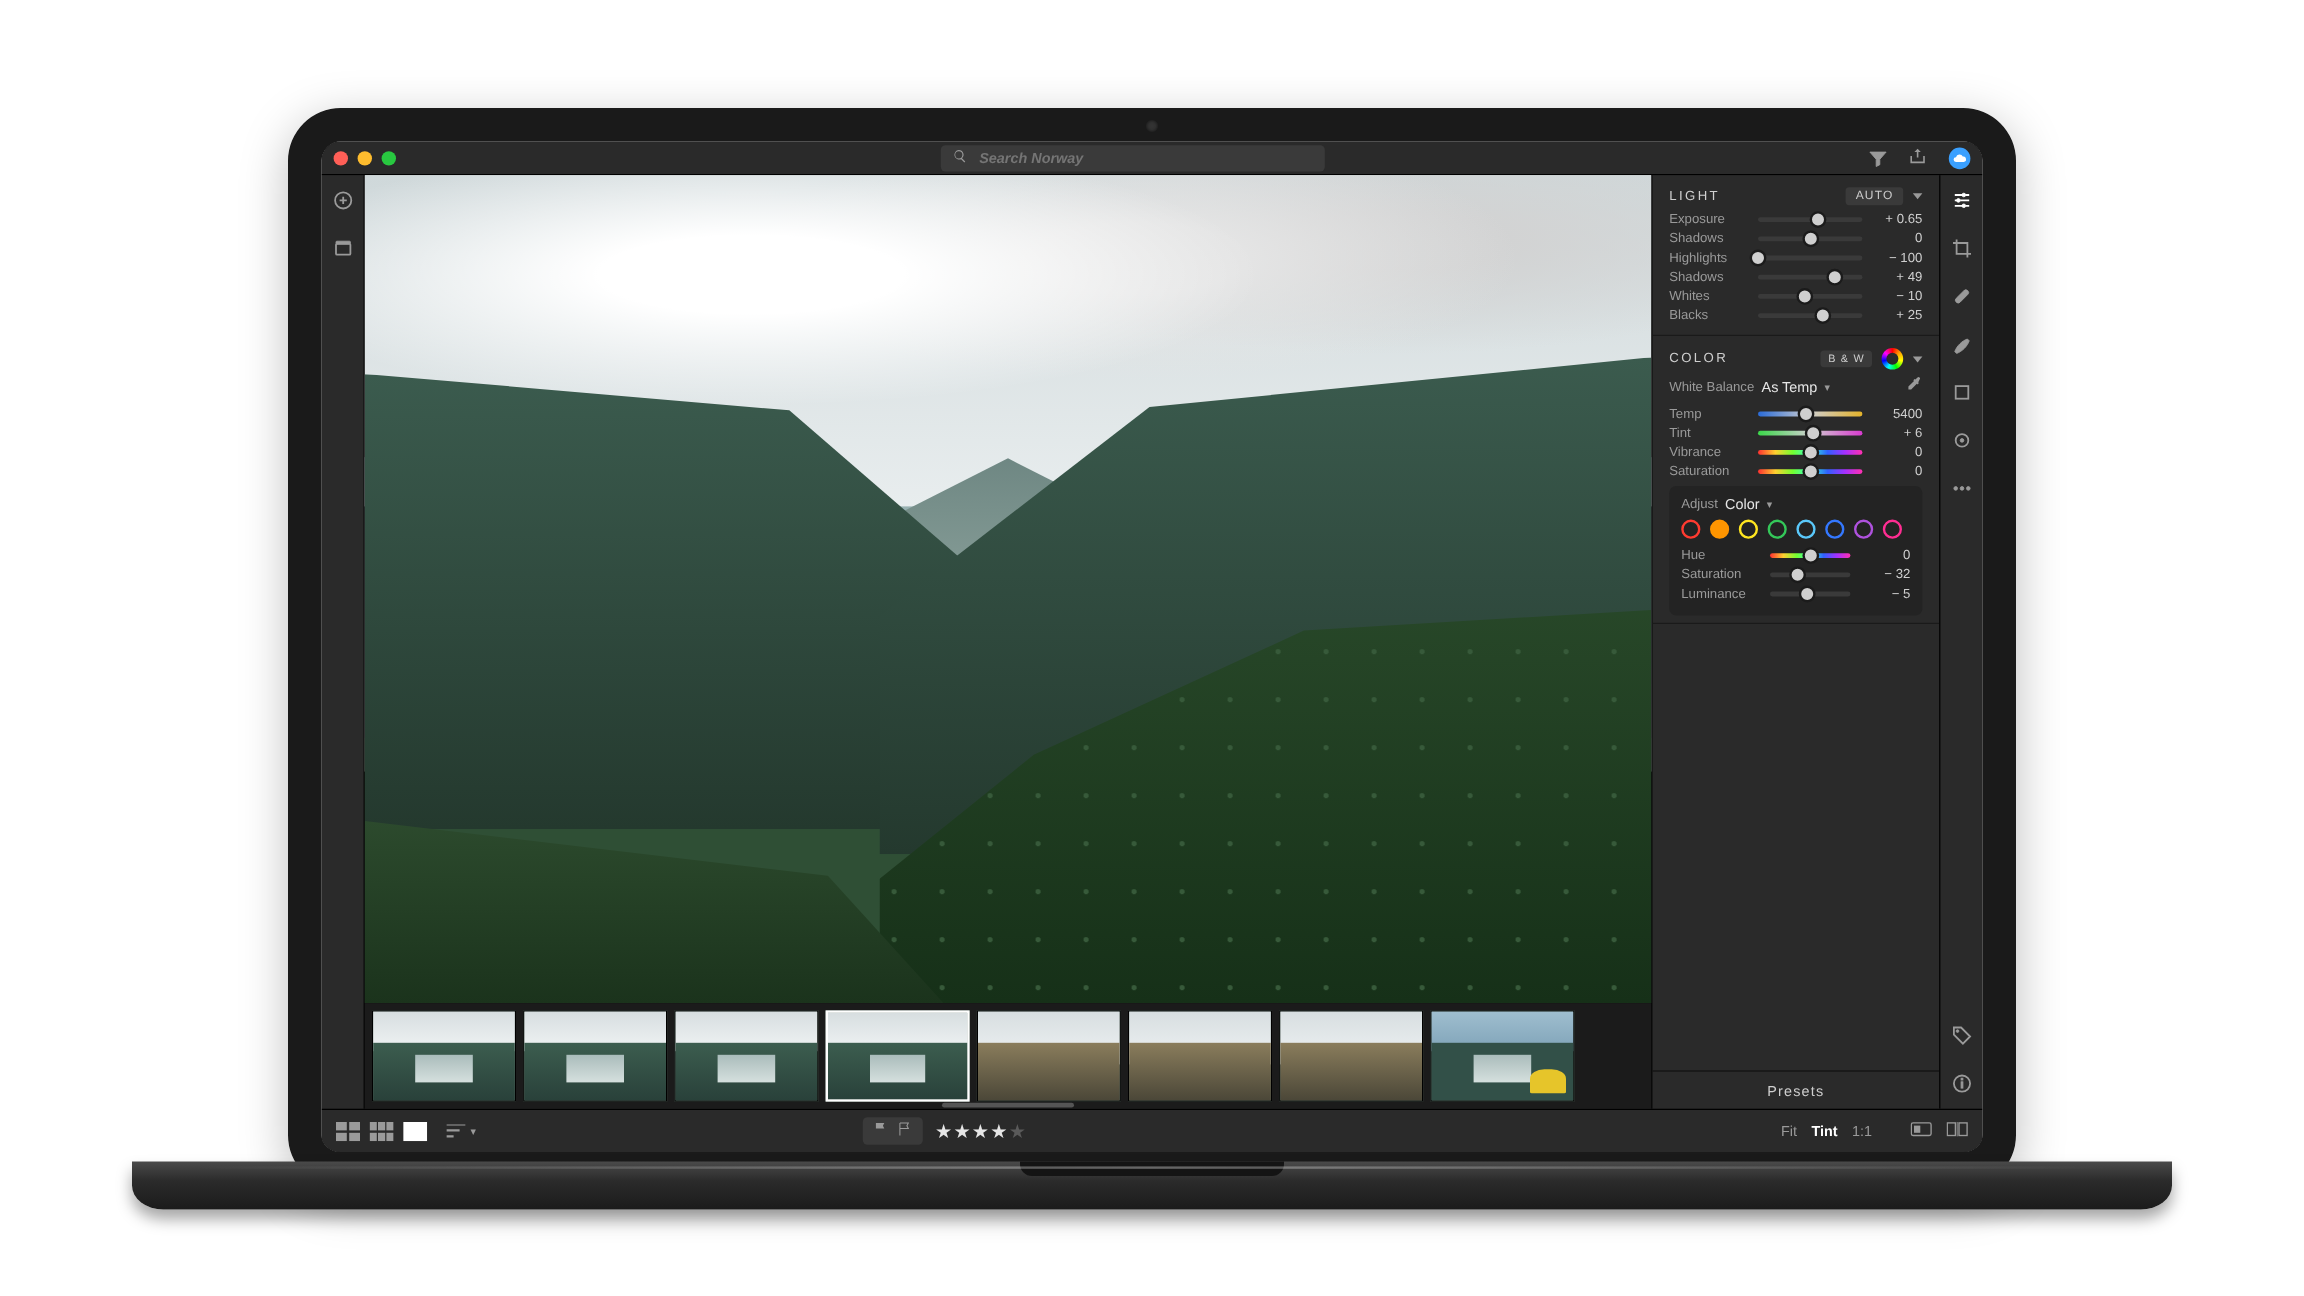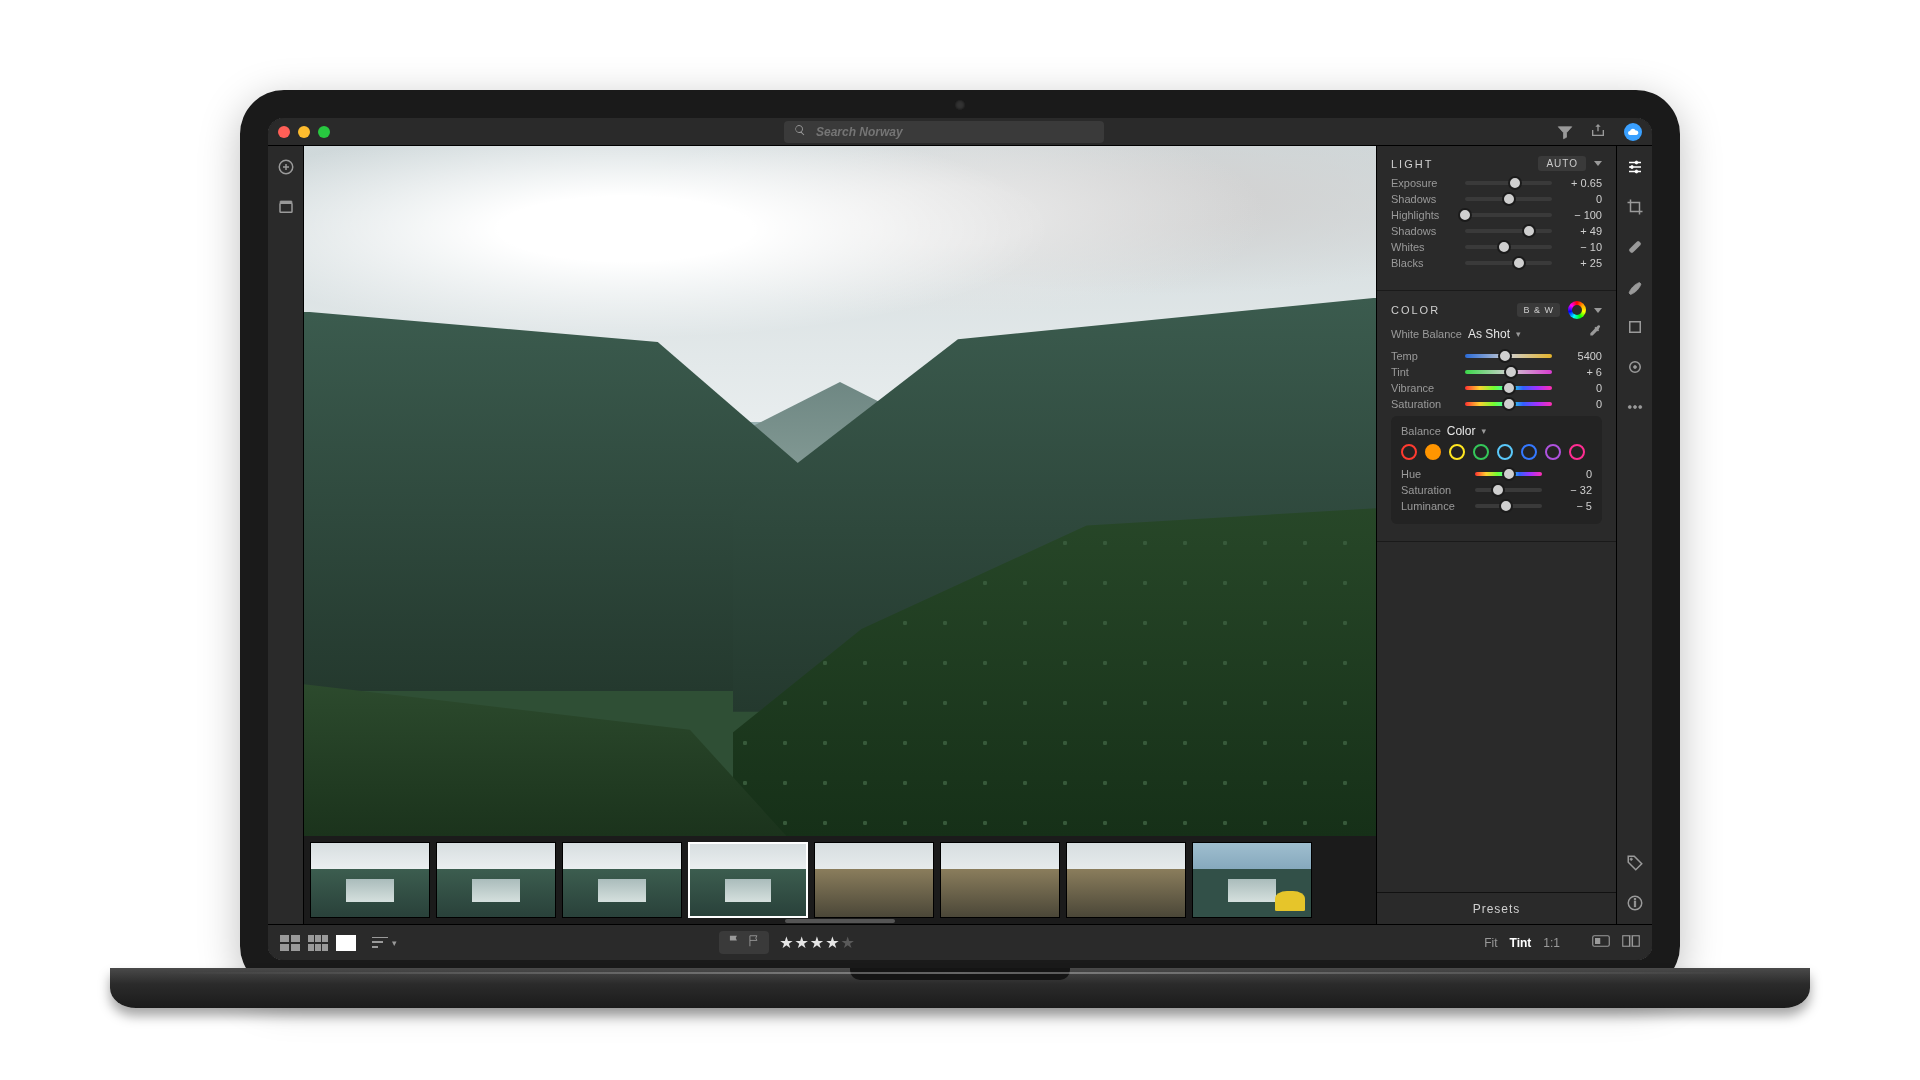--- a/index.html
+++ b/index.html
@@ -76,21 +76,21 @@
   .thumb .mini-water{position:absolute;left:30%;right:30%;top:48%;bottom:20%;background:linear-gradient(#aabcbb,#d5e0de);}
   .thumb.road .mini-mtn{background:linear-gradient(#8a7d5c,#4b4738);}
   .thumb.road .mini-sky{inset:0 0 40% 0;}
   .thumb.kayak .mini-sky{background:linear-gradient(#9fbecf,#7fa3b8);}
   .thumb.kayak .mini-mtn{background:#325048;}
   .thumb.kayak .kay{position:absolute;right:6px;bottom:6px;width:30px;height:20px;background:#e6c52a;border-radius:40% 40% 5% 5%;}
   .strip-scroll{position:absolute;left:50%;bottom:1px;transform:translateX(-50%);height:4px;width:110px;background:#555;border-radius:2px;}
 
   
   .panel{grid-row:2;grid-column:3;background:var(--bg-1);border-left:1px solid #000;overflow-y:auto;display:flex;flex-direction:column;}
-  .panel-section{padding:10px 14px 17px;border-bottom:1px solid #1a1a1a;}
+  .panel-section{padding:10px 14px 6px;border-bottom:1px solid #1a1a1a;}
   .sect-head{display:flex;align-items:center;gap:8px;margin-bottom:6px;}
   .sect-title{letter-spacing:2px;font-size:11px;color:#cfcfcf;}
   .spacer{flex:1;}
   .pill{background:var(--bg-2);padding:2px 8px;border-radius:3px;font-size:10px;color:#ccc;letter-spacing:1px;}
   .bw-pill{background:var(--bg-2);padding:2px 6px;border-radius:3px;font-size:9px;color:#ccc;letter-spacing:1px;}
   .caret{width:0;height:0;border-left:4px solid transparent;border-right:4px solid transparent;border-top:5px solid var(--fg-dim);}
   .color-ring{width:18px;height:18px;border-radius:50%;background:conic-gradient(red,orange,yellow,lime,cyan,blue,magenta,red);display:flex;align-items:center;justify-content:center;}
   .color-ring::after{content:"";width:10px;height:10px;background:var(--bg-1);border-radius:50%;}
   .slider-row{display:flex;align-items:center;gap:6px;margin:4px 0;}
   .slider-row .lab{flex:0 0 auto;width:68px;font-size:11px;color:var(--fg-dim);}
@@ -304,21 +304,21 @@
         <div class="panel-section">
           <div class="sect-head">
             <span class="sect-title">COLOR</span>
             <span class="spacer"></span>
             <span class="bw-pill">B &amp; W</span>
             <span class="color-ring"></span>
             <span class="caret"></span>
           </div>
           <div class="wb-row">
             <span class="lab">White Balance</span>
-            <span class="pick">As Shot</span>
+            <span class="pick">As Temp</span>
             <span class="caret-s">▾</span>
             <span class="spacer"></span>
             <span class="eyedrop">
               <svg viewBox="0 0 24 24">
                   <path d="M20 4a2 2 0 00-3-3l-3 3-1-1-2 2 1 1-8 8v4h4l8-8 1 1 2-2-1-1z"></path>
                 </svg>
             </span>
           </div>
           <div id="color-sliders">
               <div class="slider-row">
@@ -346,21 +346,21 @@
                 <span class="lab">Saturation</span>
                 <div class="track rainbow">
                   <div class="knob" style="left: 50%;"></div>
                 </div>
                 <span class="val">0</span>
               </div>
             </div>
 
           <div class="mixer">
             <div class="wb-row" style="margin:0 0 2px;">
-              <span class="lab">Balance</span>
+              <span class="lab">Adjust</span>
               <span class="pick">Color</span>
               <span class="caret-s">▾</span>
             </div>
             <div class="swatches" id="swatches">
                 <div class="sw" style="color: rgb(255, 59, 48); border-color: rgb(255, 59, 48);"></div>
                 <div class="sw sel" style="color: rgb(255, 149, 0); border-color: rgb(255, 149, 0);"></div>
                 <div class="sw" style="color: rgb(255, 230, 32); border-color: rgb(255, 230, 32);"></div>
                 <div class="sw" style="color: rgb(52, 199, 89); border-color: rgb(52, 199, 89);"></div>
                 <div class="sw" style="color: rgb(90, 200, 250); border-color: rgb(90, 200, 250);"></div>
                 <div class="sw" style="color: rgb(52, 120, 255); border-color: rgb(52, 120, 255);"></div>

